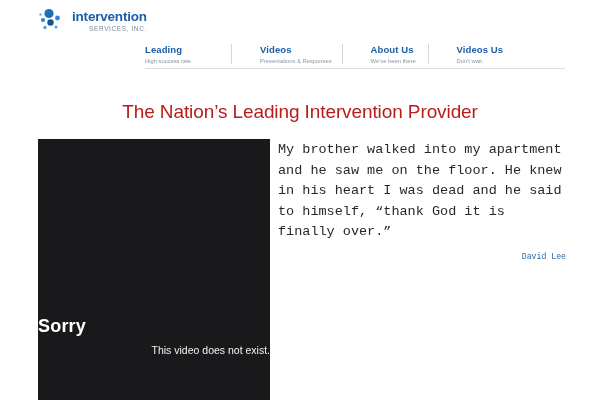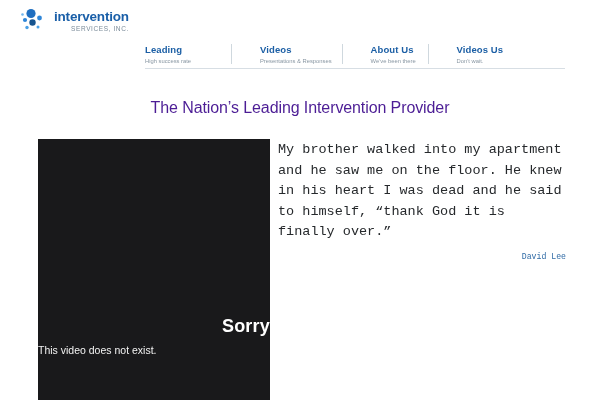--- a/index.html
+++ b/index.html
@@ -22,21 +22,21 @@
   
   .header {
     position: absolute;
     top: 0;
     left: 0;
     width: 600px;
     height: 42px;
   }
   .logo-wrap {
     position: absolute;
-    left: 20px;
+    left: 38px;
     top: 8px;
     display: flex;
     align-items: center;
     gap: 6px;
   }
   .logo-mark {
     width: 28px;
     height: 26px;
     position: relative;
   }
@@ -100,52 +100,52 @@
     background: #d7dee4;
   }
 
   
   .headline {
     position: absolute;
     top: 88px;
     left: 0;
     width: 600px;
     text-align: center;
-    font-size: 16px;
-    color: #4c1d95;
+    font-size: 19px;
+    color: #b91c1c;
     font-weight: normal;
     letter-spacing: -0.1px;
   }
 
   
   .video-box {
     position: absolute;
     left: 38px;
     top: 139px;
     width: 232px;
     height: 261px;
     background: #19191b;
     color: #ffffff;
   }
   .video-sorry {
     position: absolute;
     left: 0;
     top: 177px;
     width: 232px;
-    text-align: right;
+    text-align: left;
     font-size: 18px;
     font-weight: bold;
     letter-spacing: 0.2px;
   }
   .video-msg {
     position: absolute;
     left: 0;
     top: 205px;
     width: 232px;
-    text-align: left;
+    text-align: right;
     font-size: 10.5px;
     color: #f2f2f2;
   }
 
   
   .quote-wrap {
     position: absolute;
     left: 278px;
     top: 140px;
     width: 288px;

